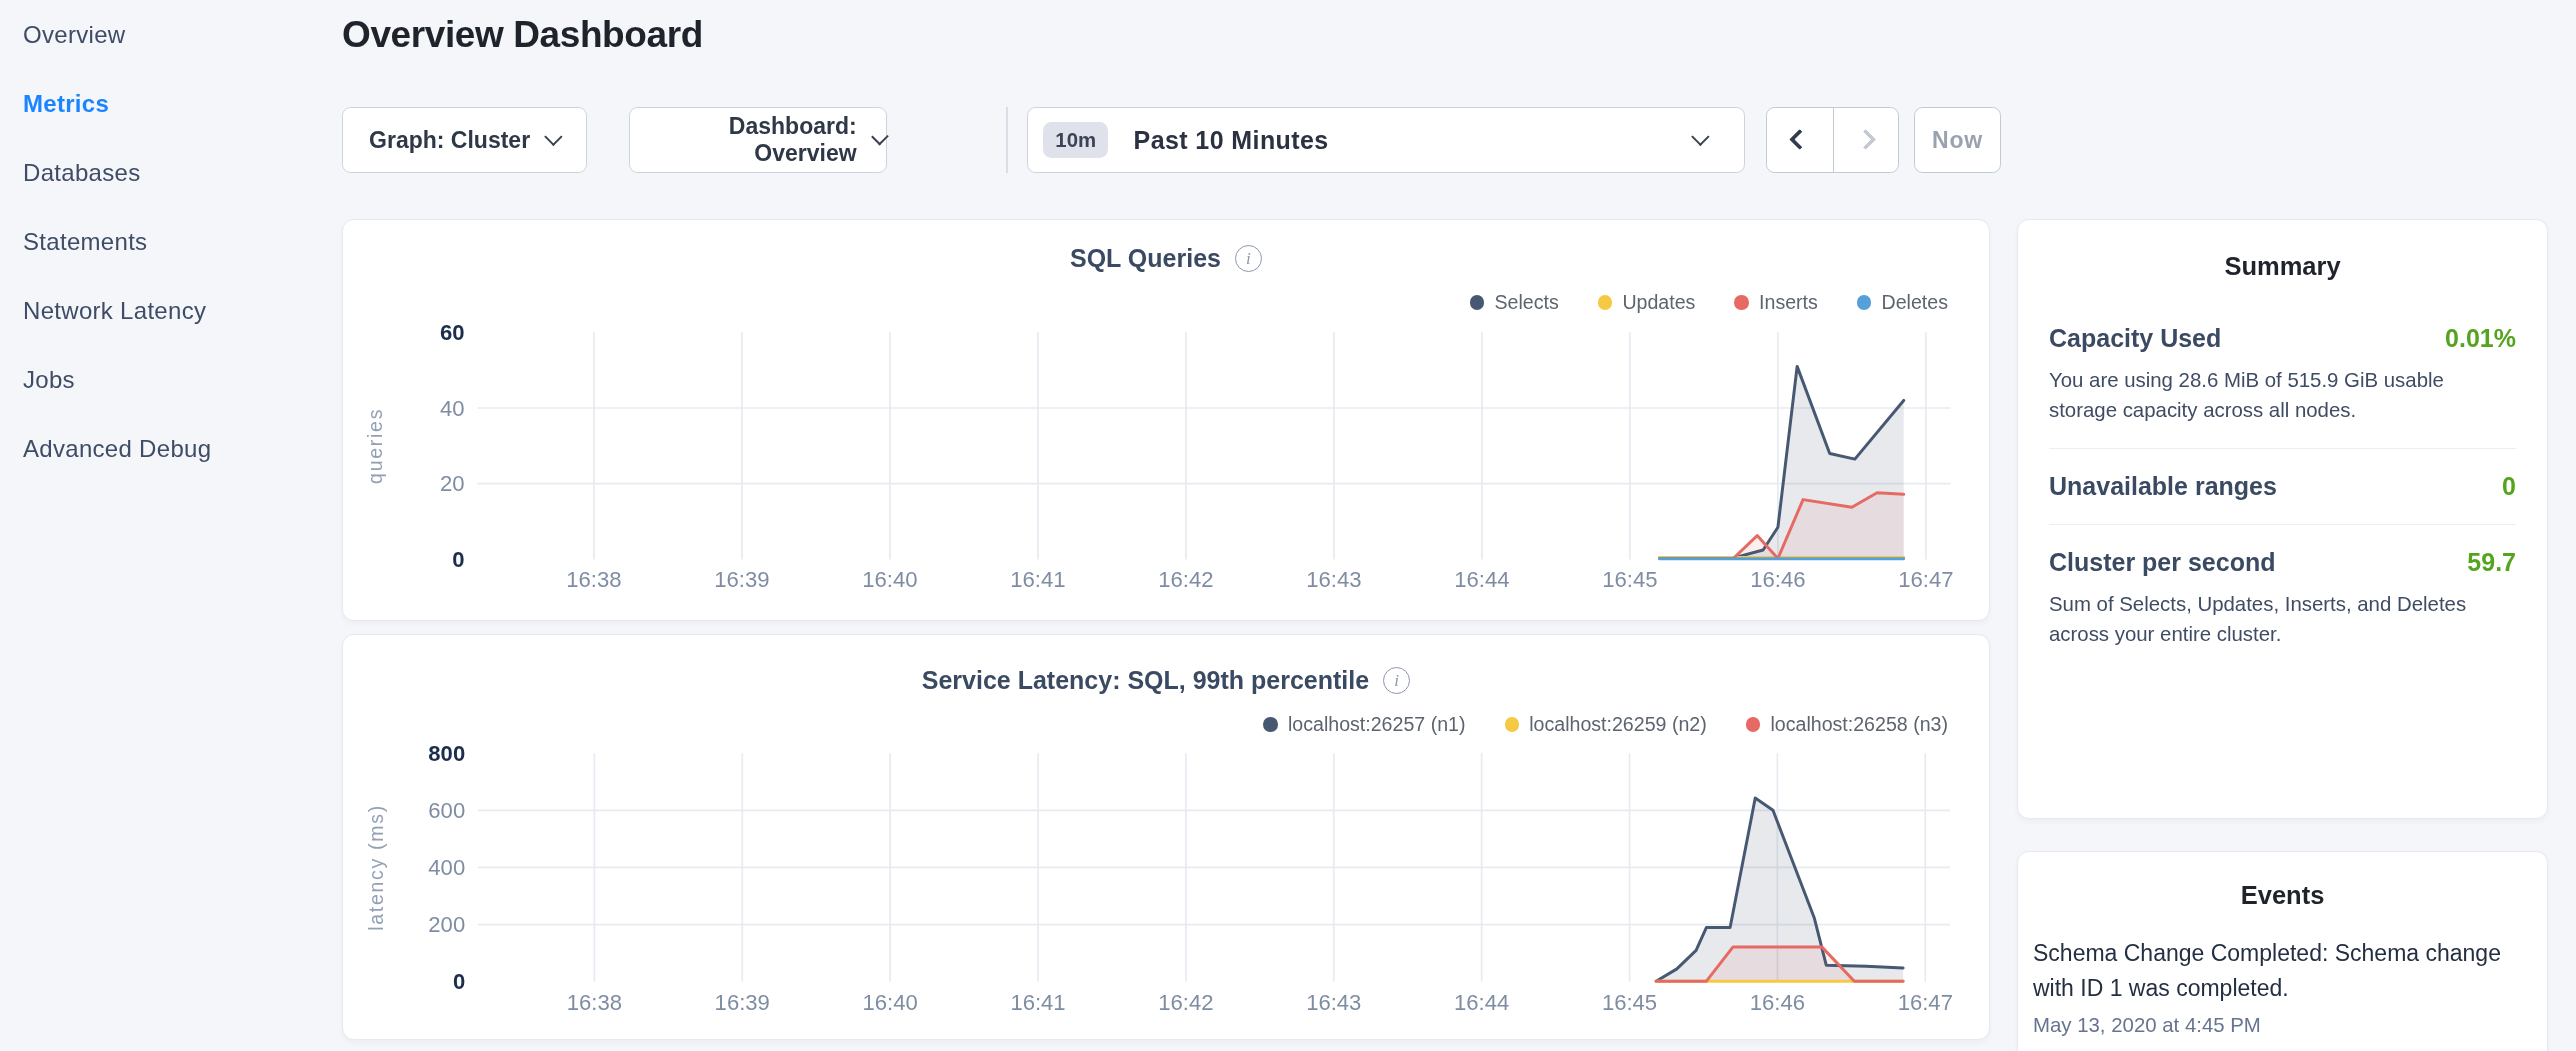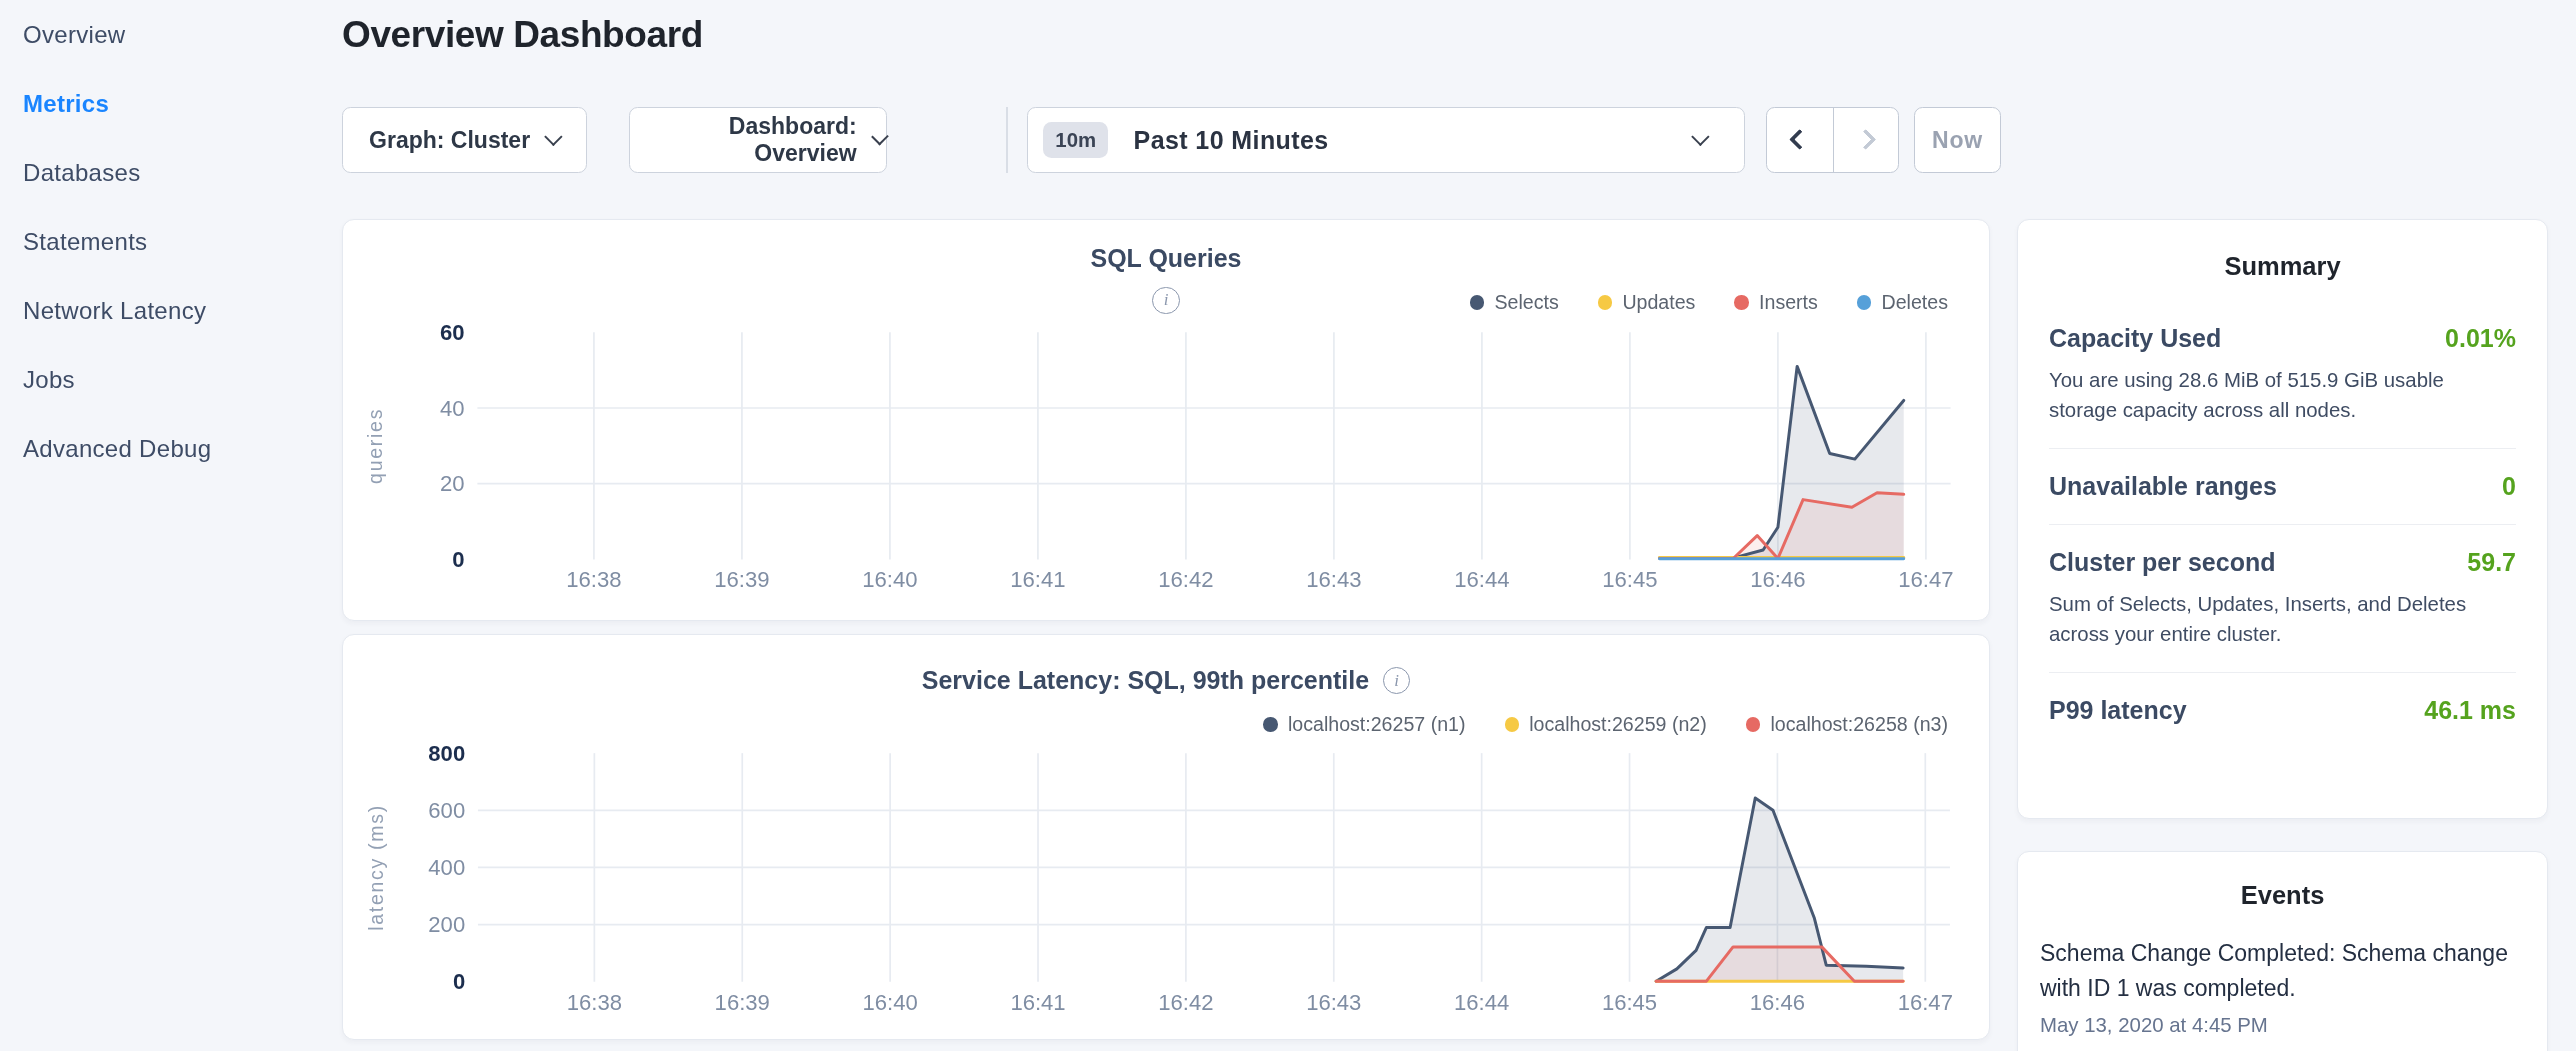--- a/index.html
+++ b/index.html
@@ -70,21 +70,21 @@
     box-sizing:border-box;box-shadow:0 2.6px 5.1px rgba(40,50,70,.04);
   }
   .card-sql{left:342px;top:219px;width:1648px;height:402px;}
   .card-latency{left:342px;top:634px;width:1648px;height:406px;}
   .card-summary{left:2017px;top:219px;width:531px;height:600px;}
   .card-events{left:2017px;top:851px;width:531px;height:272px;}
   
   .chart-title-row{
     position:absolute;left:0;right:0;display:flex;align-items:center;justify-content:center;gap:13.6px;
   }
-  .card-sql .chart-title-row{top:24px;flex-direction:column;}
+  .card-sql .chart-title-row{top:24px;}
   .card-latency .chart-title-row{top:31px;}
   .chart-title{margin:0;font-size:25px;font-weight:bold;color:#3b4a63;}
   .info-icon{
     width:25.5px;height:25.5px;border:1.7px solid #8b97ad;border-radius:50%;
     display:flex;align-items:center;justify-content:center;
     font-family:"Liberation Serif",serif;font-style:italic;font-size:17px;color:#8b97ad;cursor:pointer;
   }
   .legend{
     position:absolute;right:41px;display:flex;align-items:center;gap:39px;
   }
@@ -102,21 +102,21 @@
   .summary-rows{padding:0 31px;margin-top:20.4px;}
   .sum-row{padding:23px 0;}
   .sum-row + .sum-row{border-top:1.7px solid #eceef2;}
   .sum-head{display:flex;align-items:baseline;gap:17px;}
   .sum-label{font-size:25px;font-weight:bold;color:#3b4a63;}
   .sum-link{font-size:25px;font-weight:bold;color:#1a85ff;text-decoration:none;cursor:pointer;}
   .sum-value{margin-left:auto;font-size:25px;font-weight:bold;color:#55a31e;white-space:nowrap;}
   .sum-desc{margin:12px 0 0 0;font-size:20.4px;line-height:30px;color:#3f4c63;}
   
   .card-events .panel-title{margin-top:29px;}
-  .events-list{padding:0 22px;margin-top:25.5px;}
+  .events-list{padding:0 15px;margin-top:25.5px;}
   .event-item{}
   .event-message{margin:0;font-size:23px;line-height:35px;color:#242f42;}
   .event-time{margin:8.5px 0 0 0;font-size:20.4px;color:#66748f;}
 </style>
 </head>
 <body>
 
 <nav class="sidebar" id="sidebar">
     <div class="side-item">Overview</div>
     <div class="side-item active">Metrics</div>
@@ -289,26 +289,20 @@
           <span class="sum-value">0</span>
         </div>
       </div>
       <div class="sum-row">
         <div class="sum-head">
           <span class="sum-label">Cluster per second</span>
           <span class="sum-value">59.7</span>
         </div>
         <p class="sum-desc">Sum of Selects, Updates, Inserts, and Deletes across your entire cluster.</p>
       </div>
-      <div class="sum-row">
-        <div class="sum-head">
-          <span class="sum-label">P99 latency</span>
-          <span class="sum-value">46.1 ms</span>
-        </div>
-      </div>
     </div>
 </aside>
 
 <aside class="card card-events">
   <h2 class="panel-title">Events</h2>
   <div class="events-list" id="events-list">
       <div class="event-item">
         <p class="event-message">Schema Change Completed: Schema change with ID 1 was completed.</p>
         <p class="event-time">May 13, 2020 at 4:45 PM</p>
       </div>

